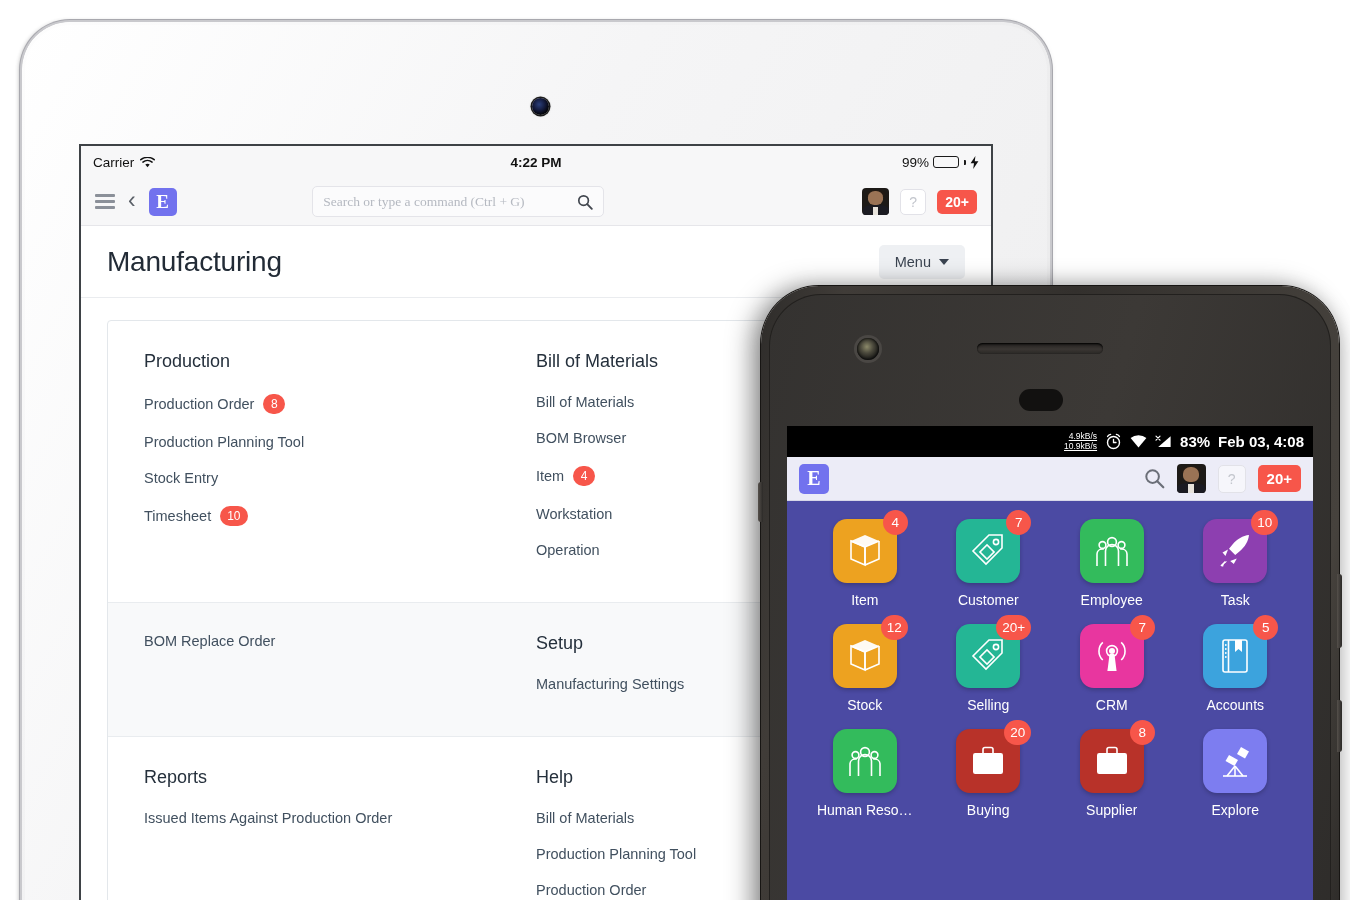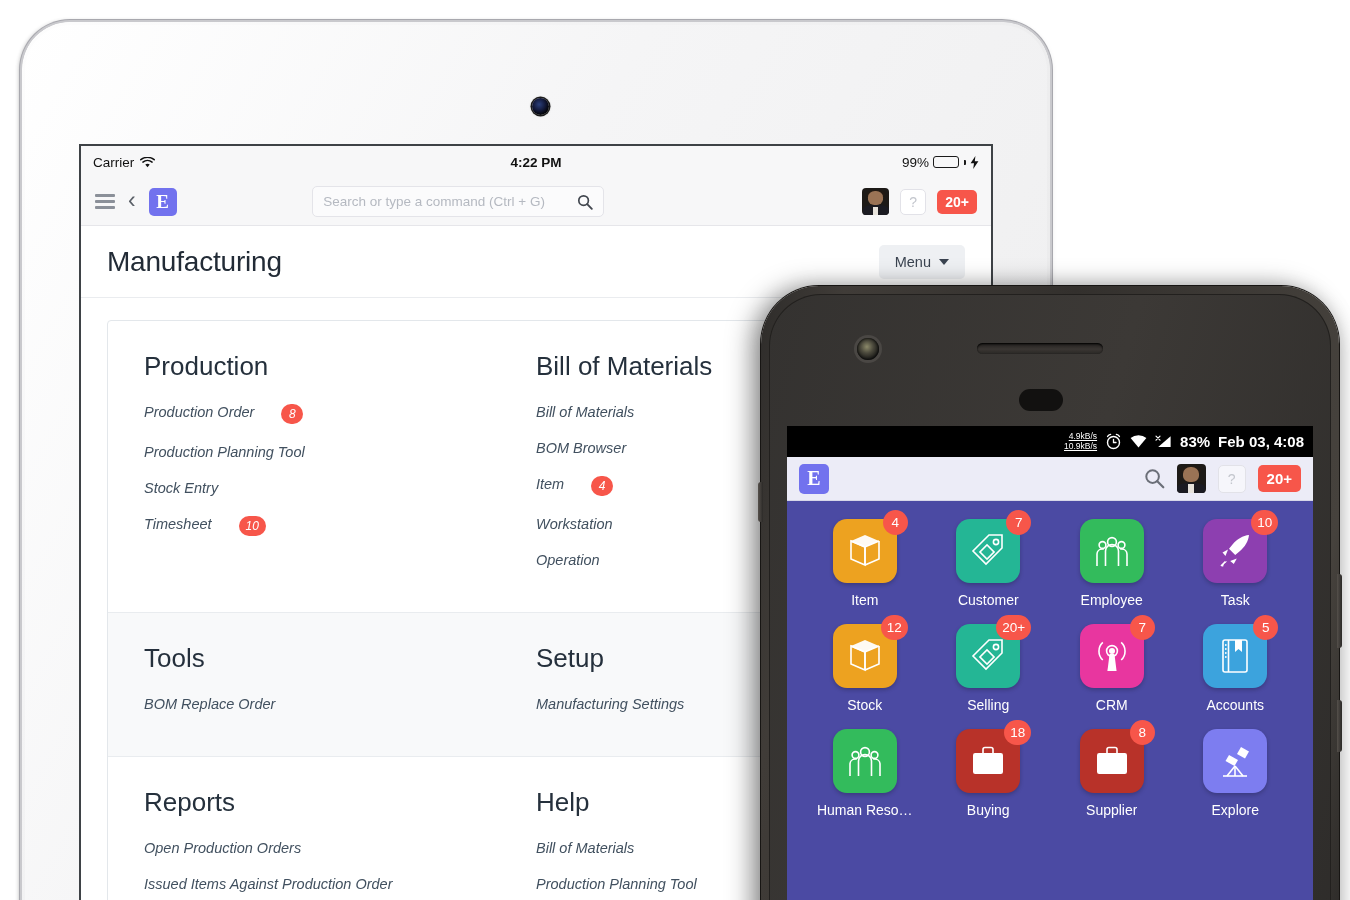--- a/index.html
+++ b/index.html
@@ -66,21 +66,21 @@
     color: #fff; font-size: 19px; font-weight: 700; display: flex;
     align-items: center; justify-content: center; font-family:"Liberation Serif",serif;
   }
   .t-search {
     width: 292px; height: 31px; margin: 0 auto;
     background: #fbfbfc; border: 1px solid #e4e4e9; border-radius: 5px;
     display: flex; align-items: center; padding: 0 10px;
   }
   .t-search input {
     flex: 1; border: 0; outline: 0; background: transparent;
-    font-size: 13.5px; color: #3c4049; font-family: Liberation Sans, sans-serif;
+    font-size: 13.5px; color: #3c4049; font-family: Liberation Serif, serif;
   }
   .t-search input::placeholder { color: #b5b9c1; }
   .nav-right { display: flex; align-items: center; gap: 11px; margin-left: auto; }
   .avatar {
     width: 27px; height: 27px; border-radius: 4px; overflow: hidden;
     background: #1d1a17; position: relative;
   }
   .avatar .face {
     position: absolute; left: 22%; top: 12%; width: 56%; height: 50%;
     border-radius: 46% 46% 42% 42%; background: #9a7355;
@@ -113,24 +113,24 @@
     display: flex; align-items: center; gap: 8px; cursor: pointer;
   }
   .caret { width: 0; height: 0; border-left: 5px solid transparent;
            border-right: 5px solid transparent; border-top: 6px solid #3a4350; }
 
   .t-body { padding: 22px 0 0 0; background: #fff; }
   .module-card { margin: 0 26px; border: 1px solid #e3e7eb; border-radius: 4px; overflow: hidden; }
   .mod-section { display: flex; padding: 30px 36px 24px; }
   .mod-section.alt { background: #f8f9fa; border-top: 1px solid #e9ecef; border-bottom: 1px solid #e9ecef; }
   .mod-col { width: 50%; }
-  .mod-h { font-size: 26px; color: #25303c; margin-bottom: 22px; font-weight: 400; }
+  .mod-h { font-size: 18px; color: #25303c; margin-bottom: 22px; font-weight: 400; }
   .mod-link {
     font-size: 14.5px; color: #41505f; margin-bottom: 20px;
-    display: flex; align-items: flex-start; gap: 27px; cursor: pointer; font-style: italic;
+    display: flex; align-items: center; gap: 9px; cursor: pointer;
   }
   .pill {
     background: #f7564a; color: #fff; border-radius: 11px; font-size: 12px;
     min-width: 22px; height: 20px; padding: 0 7px; display: inline-flex;
     align-items: center; justify-content: center; line-height: 1;
   }
 
   
   #phone {
     position: absolute; left: 761px; top: 286px;
@@ -316,38 +316,34 @@
                 <div class="mod-link">
                   <span>Workstation</span>
                 </div>
                 <div class="mod-link">
                   <span>Operation</span>
                 </div>
               </div>
             </div>
             <div class="mod-section alt">
               <div class="mod-col">
-                <div class="mod-h">Tools</div>
                 <div class="mod-link">
                   <span>BOM Replace Order</span>
                 </div>
               </div>
               <div class="mod-col">
                 <div class="mod-h">Setup</div>
                 <div class="mod-link">
                   <span>Manufacturing Settings</span>
                 </div>
               </div>
             </div>
             <div class="mod-section">
               <div class="mod-col">
                 <div class="mod-h">Reports</div>
-                <div class="mod-link">
-                  <span>Open Production Orders</span>
-                </div>
                 <div class="mod-link">
                   <span>Issued Items Against Production Order</span>
                 </div>
               </div>
               <div class="mod-col">
                 <div class="mod-h">Help</div>
                 <div class="mod-link">
                   <span>Bill of Materials</span>
                 </div>
                 <div class="mod-link">
@@ -572,21 +568,21 @@
             <div class="app-tile-wrap">
               <div class="app-tile" style="background: rgb(184, 50, 41);">
                 <svg class="tile-svg" viewBox="0 0 38 38">
                   <g>
                     <rect class="sf" x="4" y="11" width="30" height="21" rx="2.2"></rect>
                     <path d="M14 11 V7.5 a2 2 0 0 1 2-2 h6 a2 2 0 0 1 2 2 V11" stroke-width="2.2"></path>
                     <rect x="16.2" y="18" width="5.6" height="5" rx="1" fill="#b83229" stroke="#b83229"></rect>
                   </g>
                 </svg>
               </div>
-              <div class="app-badge">18</div>
+              <div class="app-badge">20</div>
             </div>
             <div class="app-label">Buying</div>
           </div>
           <div class="app-cell">
             <div class="app-tile-wrap">
               <div class="app-tile" style="background: rgb(184, 50, 41);">
                 <svg class="tile-svg" viewBox="0 0 38 38">
                   <g>
                     <rect class="sf" x="4" y="11" width="30" height="21" rx="2.2"></rect>
                     <path d="M14 11 V7.5 a2 2 0 0 1 2-2 h6 a2 2 0 0 1 2 2 V11" stroke-width="2.2"></path>

